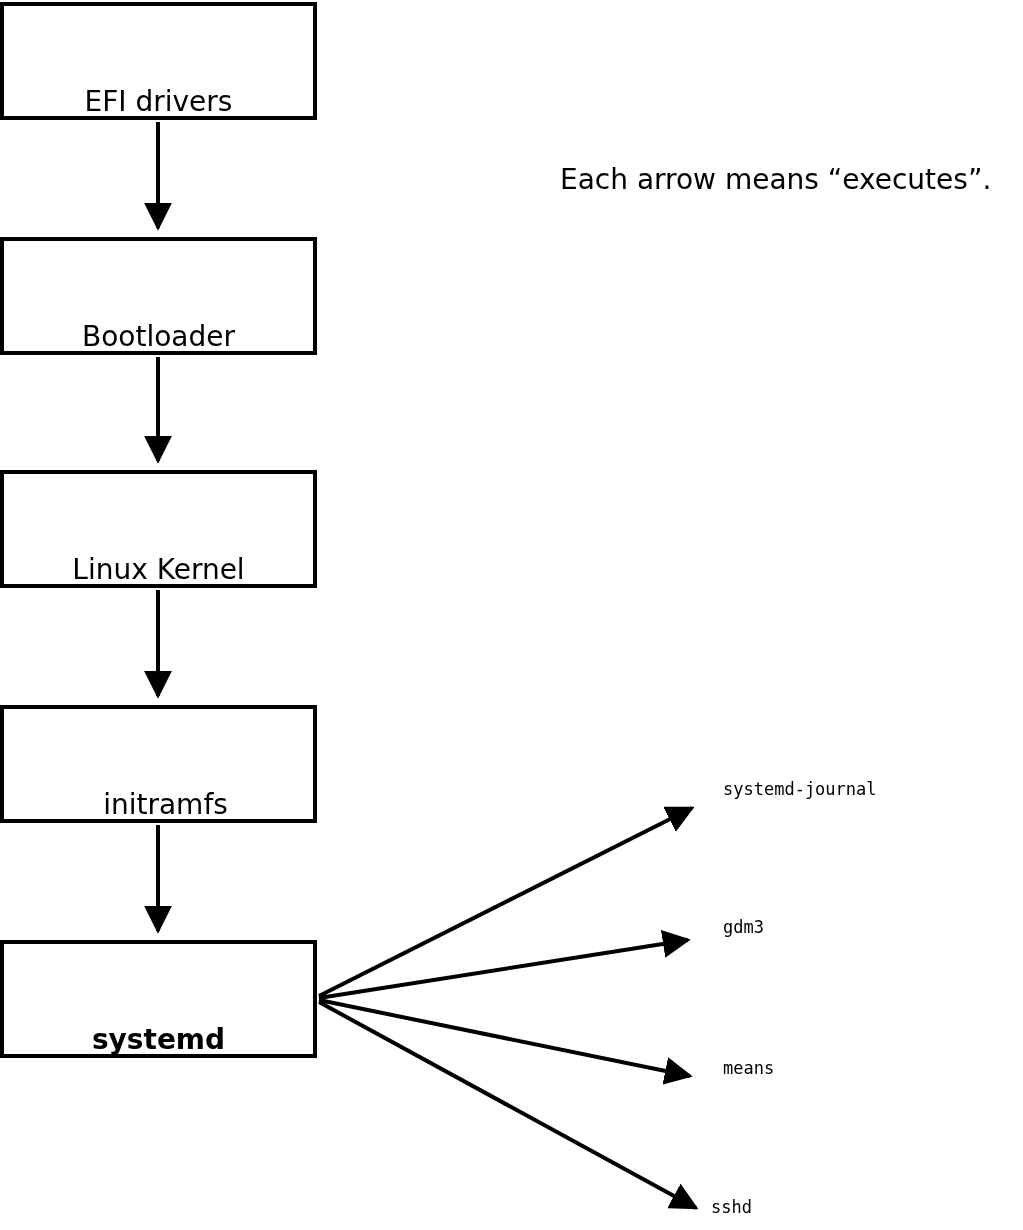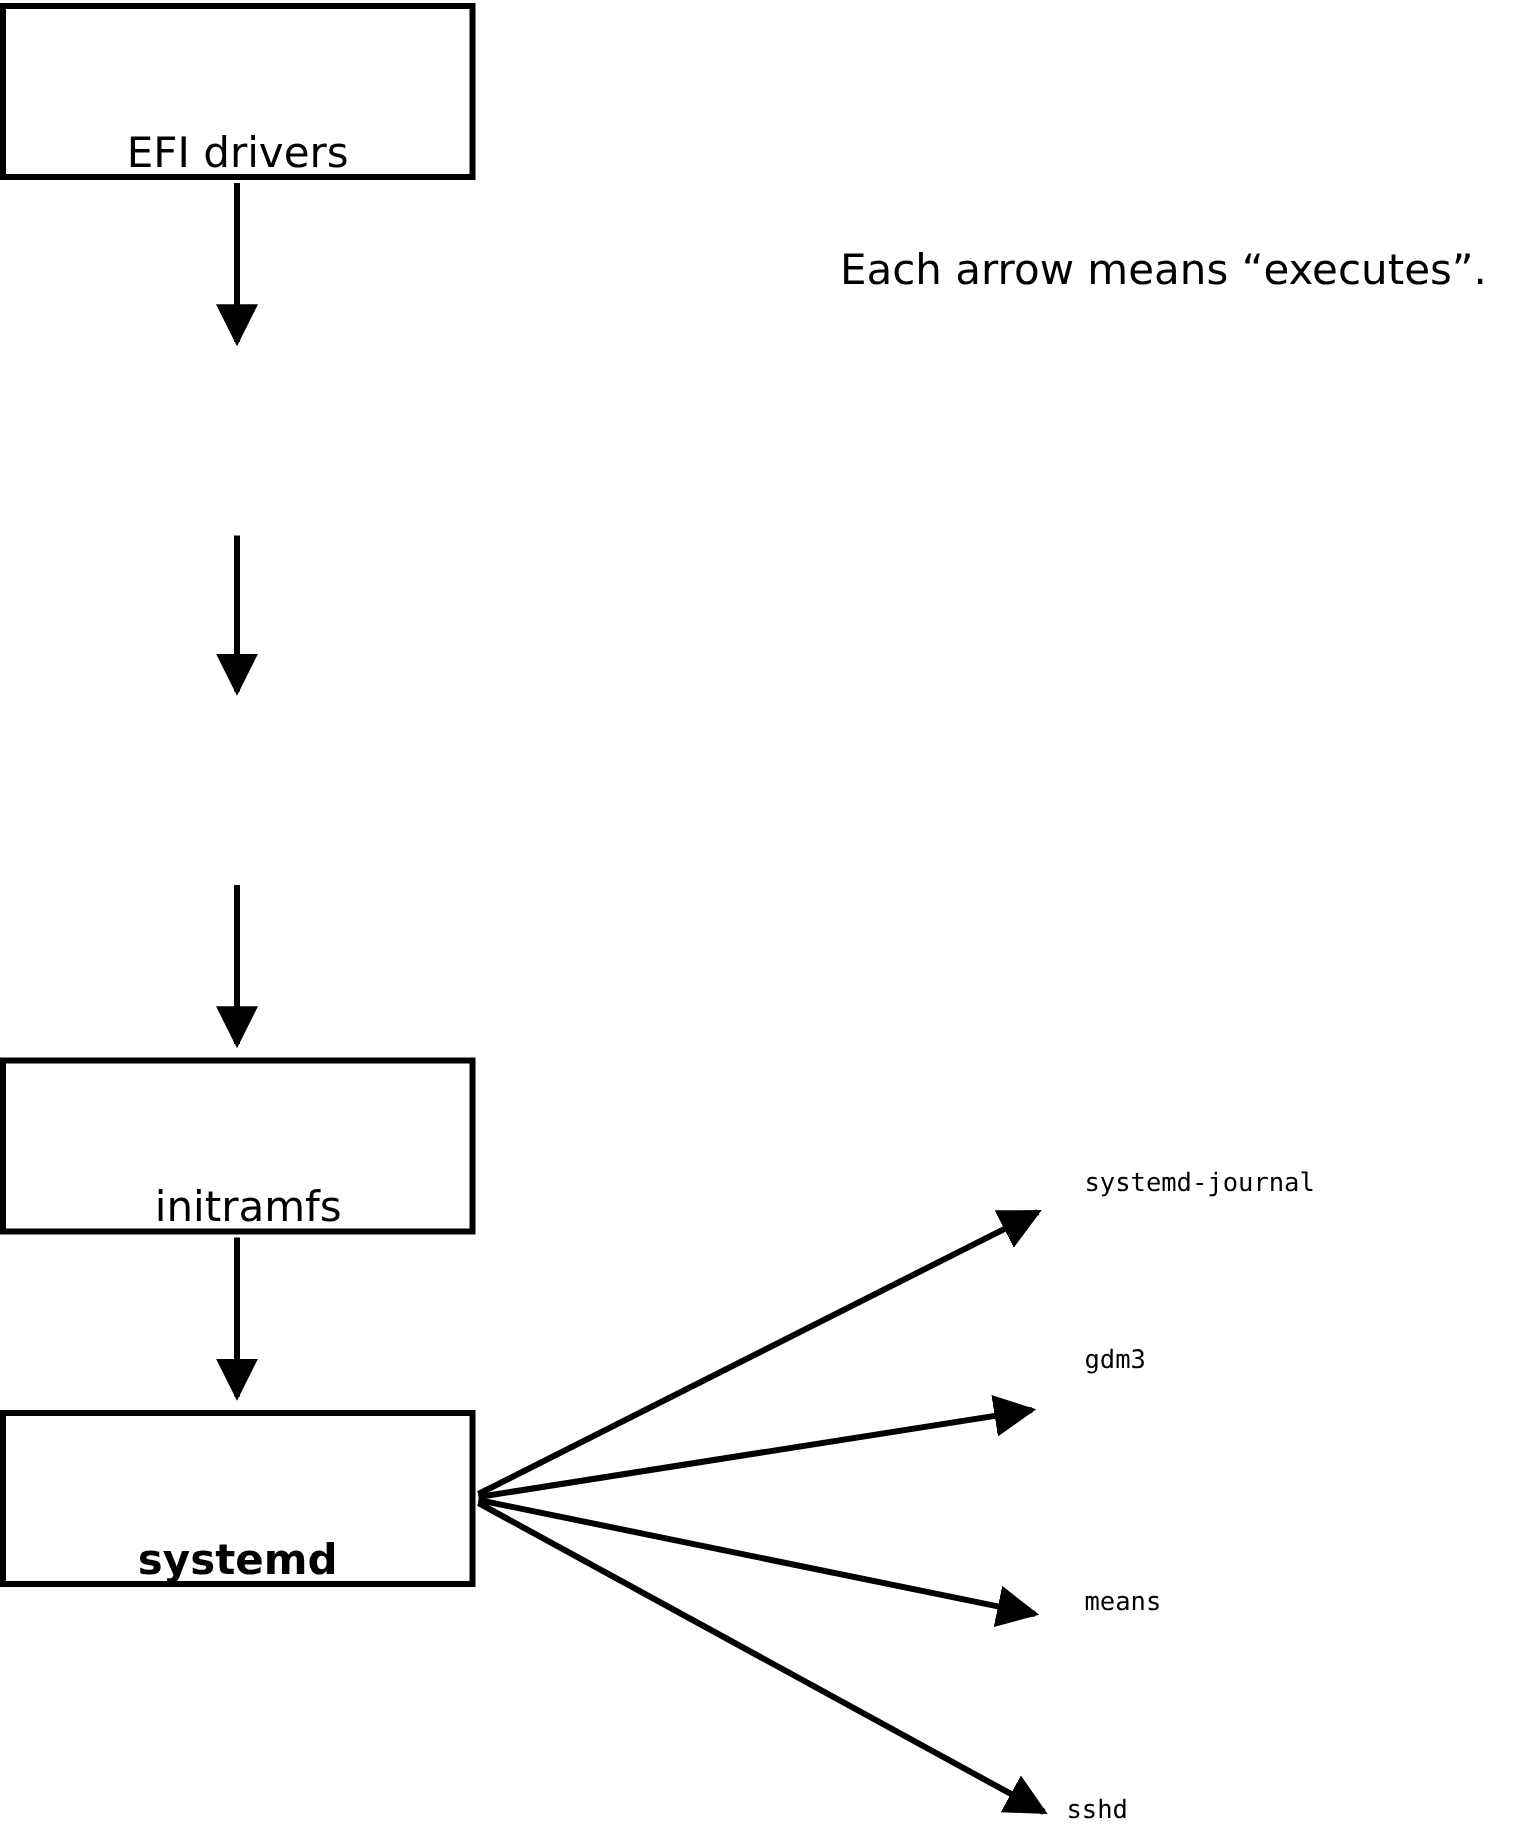--- a/index.html
+++ b/index.html
@@ -51,21 +51,21 @@
     white-space: nowrap;
   }
 
   .target-label {
     position: absolute;
     font-family: "DejaVu Sans Mono", monospace;
     font-size: 17px;
     white-space: nowrap;
   }
   #label-journal { left: 723px; top: 779px; }
-  #label-gdm3    { left: 723px; top: 897px; }
+  #label-gdm3    { left: 723px; top: 917px; }
   #label-getty   { left: 723px; top: 1058px; }
   #label-sshd    { left: 711px; top: 1197px; }
 
   svg.arrows-layer {
     position: absolute;
     left: 0;
     top: 0;
     pointer-events: none;
   }
 </style>
@@ -89,21 +89,27 @@
     <line x1="319" y1="996" x2="692" y2="808" stroke="#000000" stroke-width="4" marker-end="url(#arrowhead)"></line>
     <line x1="319" y1="998" x2="688" y2="940" stroke="#000000" stroke-width="4" marker-end="url(#arrowhead)"></line>
     <line x1="319" y1="1000" x2="690" y2="1076" stroke="#000000" stroke-width="4" marker-end="url(#arrowhead)"></line>
     <line x1="319" y1="1002" x2="696" y2="1208" stroke="#000000" stroke-width="4" marker-end="url(#arrowhead)"></line>
   </svg>
 
   <div class="flow-box" id="box-efi">
     <span>EFI drivers</span>
   </div>
 
+  <div class="flow-box" id="box-bootloader">
+    <span>Bootloader</span>
+  </div>
 
+  <div class="flow-box" id="box-kernel">
+    <span>Linux Kernel</span>
+  </div>
 
   <div class="flow-box" id="box-initramfs">
     <span>initramfs</span>
   </div>
 
   <div class="flow-box" id="box-systemd">
     <span>systemd</span>
   </div>
 
   <div class="annotation">Each arrow means “executes”.</div>

